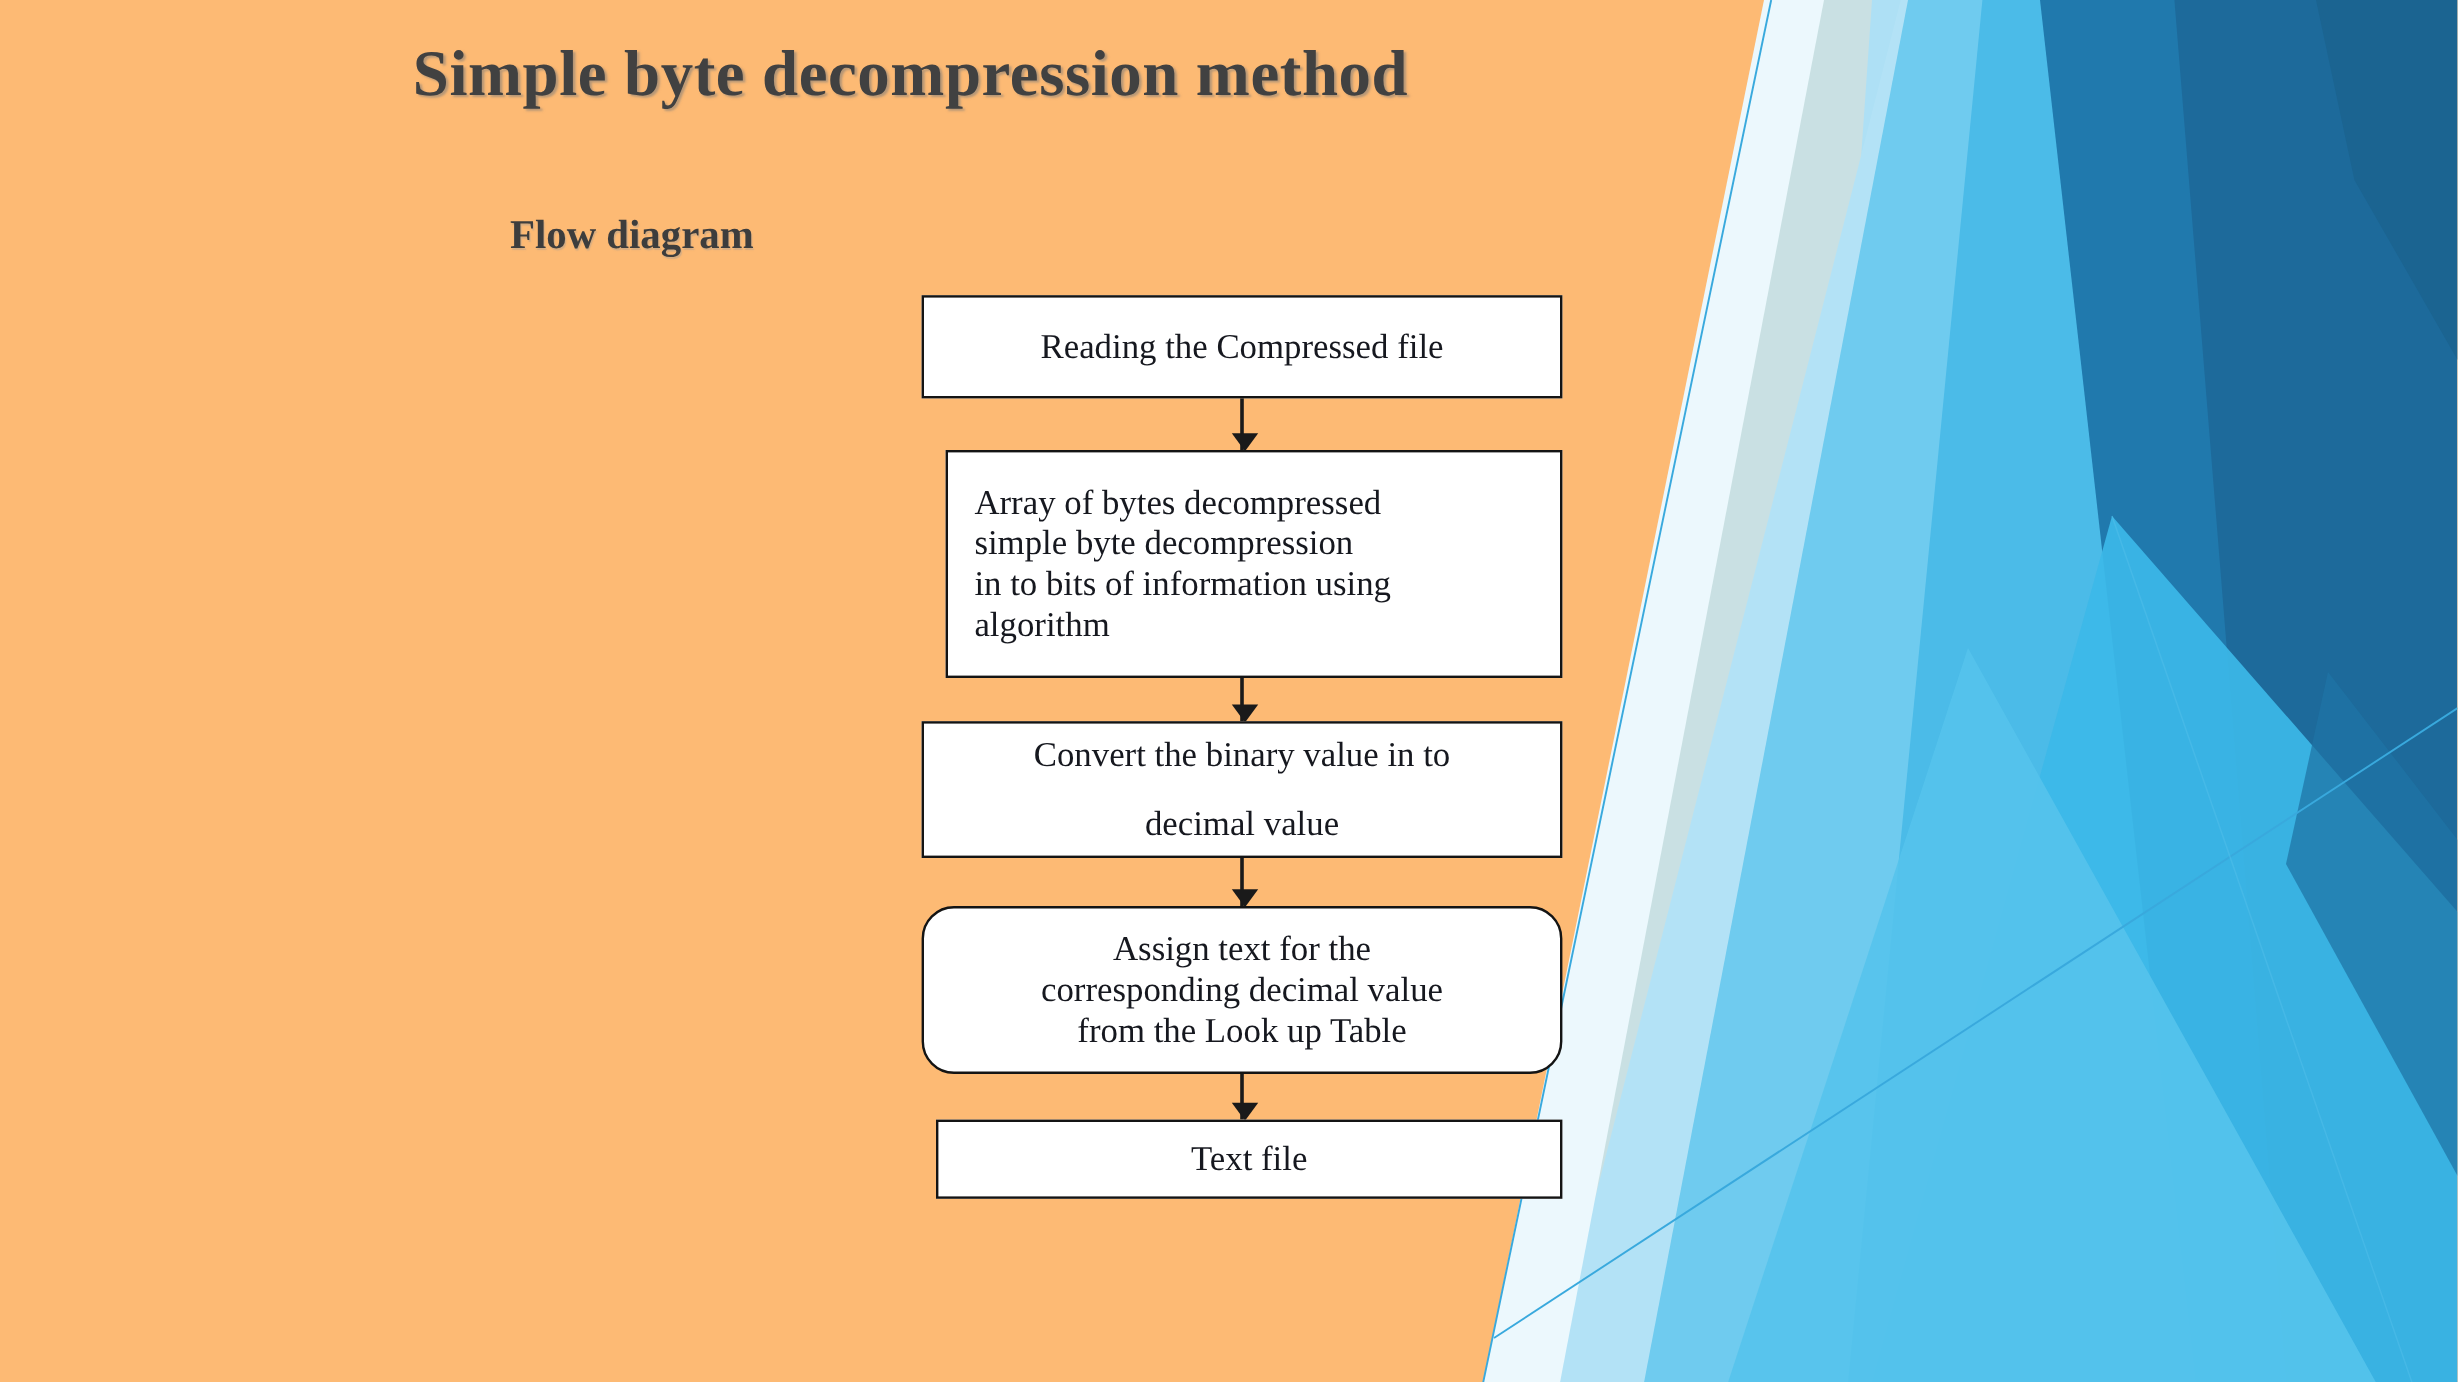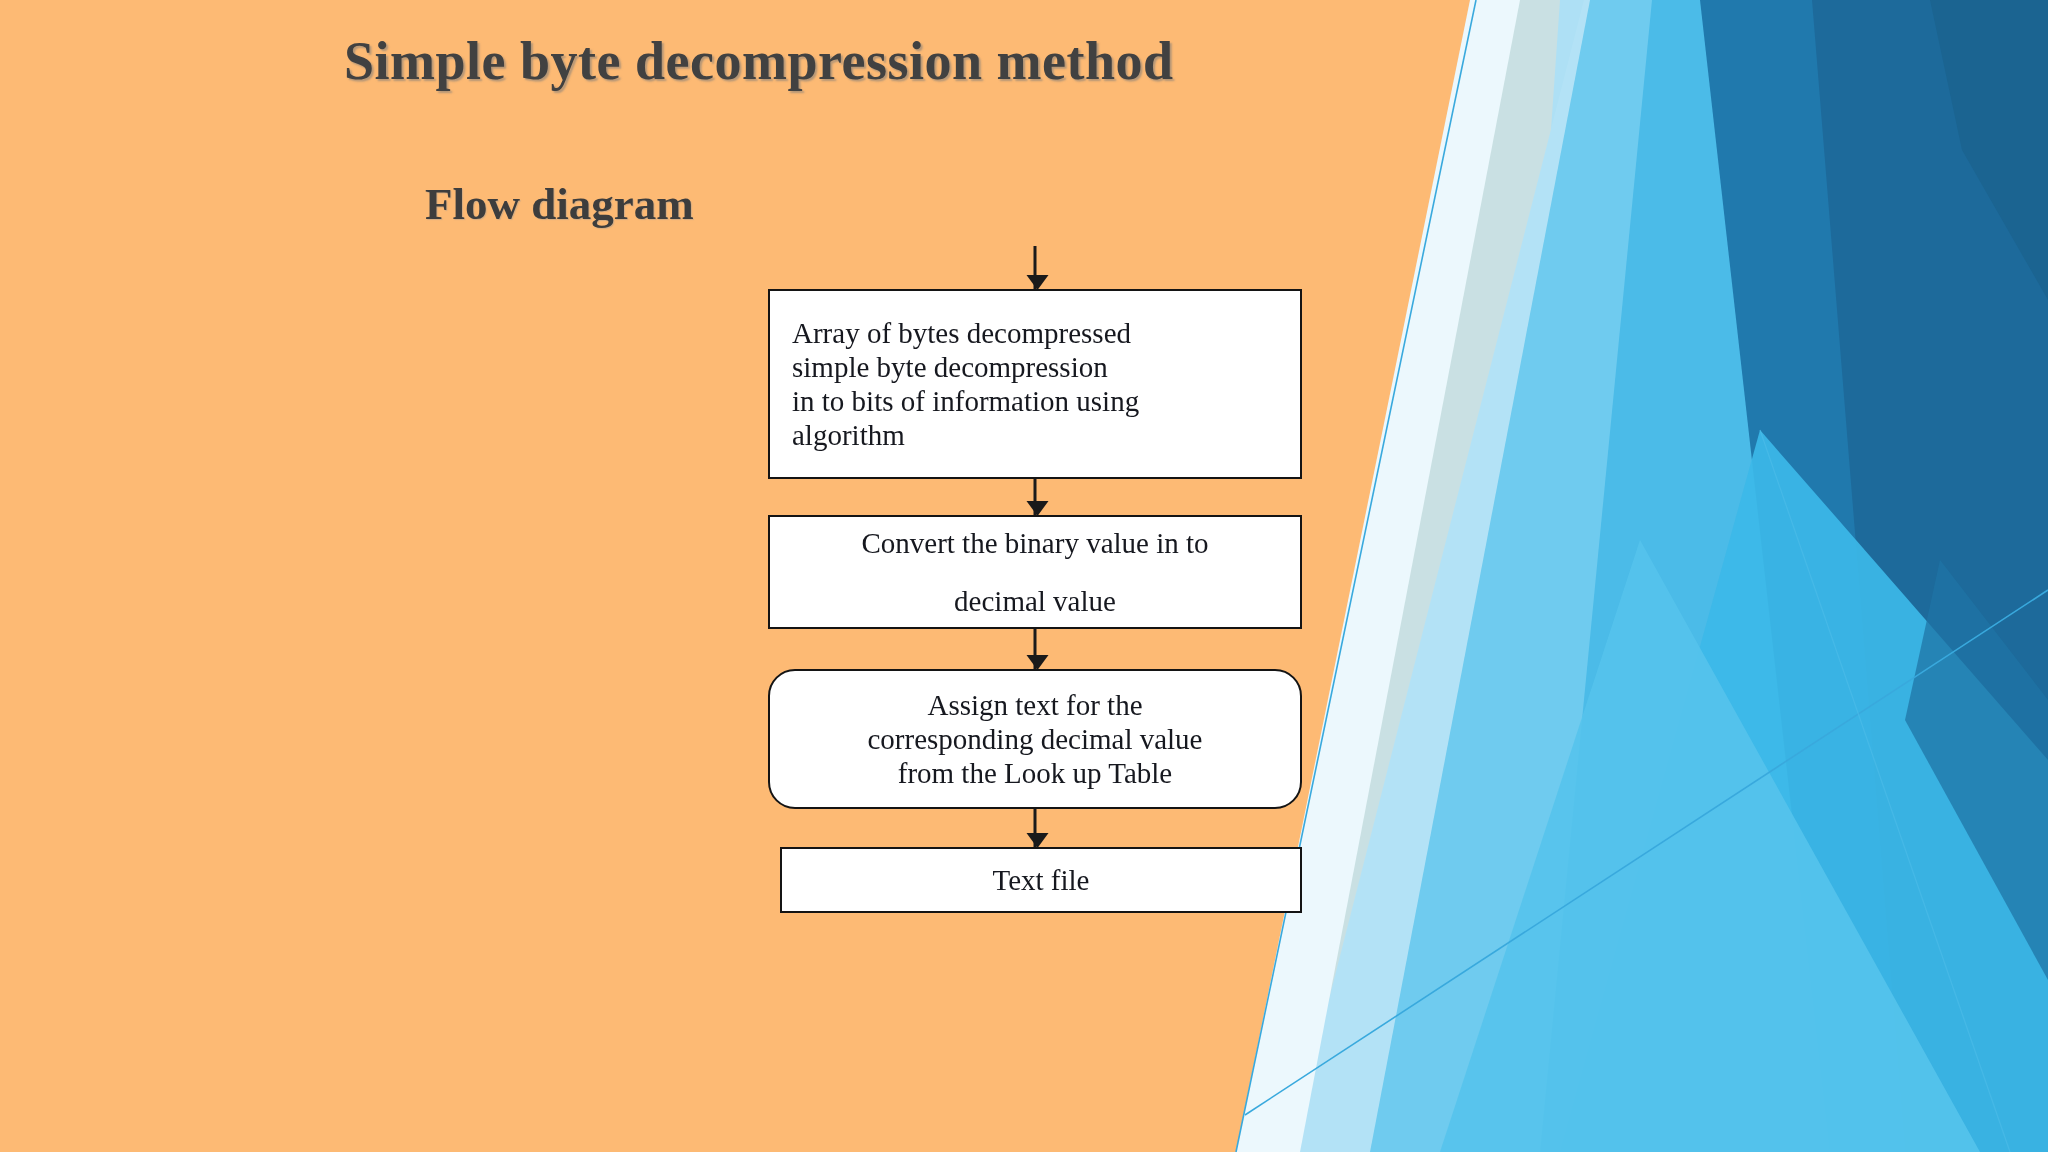--- a/index.html
+++ b/index.html
@@ -38,21 +38,21 @@
     letter-spacing: 0.5px;
     text-shadow: 2px 2px 2px rgba(120,120,120,0.55);
     white-space: nowrap;
   }
 
   
   #flow-subtitle {
     position: absolute;
     left: 425px;
     top: 178px;
-    font-size: 45px;
+    font-size: 34px;
     font-weight: bold;
     color: #3d3d3d;
     white-space: nowrap;
     text-shadow: 1px 1px 1px rgba(150,150,150,0.4);
   }
 
   
   #flowchart {
     position: absolute;
     left: 768px;
@@ -65,21 +65,21 @@
     border: 2.5px solid #141414;
     background: #ffffff;
     color: #16181f;
     font-size: 29px;
     line-height: 1.18;
     display: flex;
     flex-direction: column;
     justify-content: center;
   }
   .fc-box.center { align-items: center; text-align: center; }
-  .fc-box.left   { align-items: flex-start; text-align: left; padding-left: 22px; }
+  .fc-box.left   { align-items: flex-start; text-align: left; padding-left: 22px; margin-left: 20px; }
   .fc-line { display: block; white-space: nowrap; }
 
   .fc-gap {
     position: relative;
     width: 100%;
   }
   .arrow {
     position: absolute;
     left: 50%;
     top: 0;
@@ -127,20 +127,23 @@
     <line x1="1476" y1="0" x2="1236" y2="1152" stroke="#39a9dd" stroke-width="1.6"></line>
     <line x1="1245" y1="1115" x2="2048" y2="590" stroke="#39a9dd" stroke-width="1.6"></line>
     <line x1="1760" y1="430" x2="2010" y2="1152" stroke="#4fbde9" stroke-width="1.2" opacity="0.6"></line>
   </svg>
 
   <div id="slide-title">Simple byte decompression method</div>
 
   <div id="flow-subtitle">Flow diagram</div>
 
   <div id="flowchart">
+      <div class="fc-box center" style="height: 86px;">
+        <span class="fc-line">Reading the Compressed file</span>
+      </div>
       <div class="fc-gap" style="height: 43px;">
         <div class="arrow"></div>
       </div>
       <div class="fc-box left" style="height: 190px;">
         <span class="fc-line">Array of bytes decompressed</span>
         <span class="fc-line">simple byte decompression</span>
         <span class="fc-line">in to bits of information using</span>
         <span class="fc-line">algorithm</span>
       </div>
       <div class="fc-gap" style="height: 36px;">

